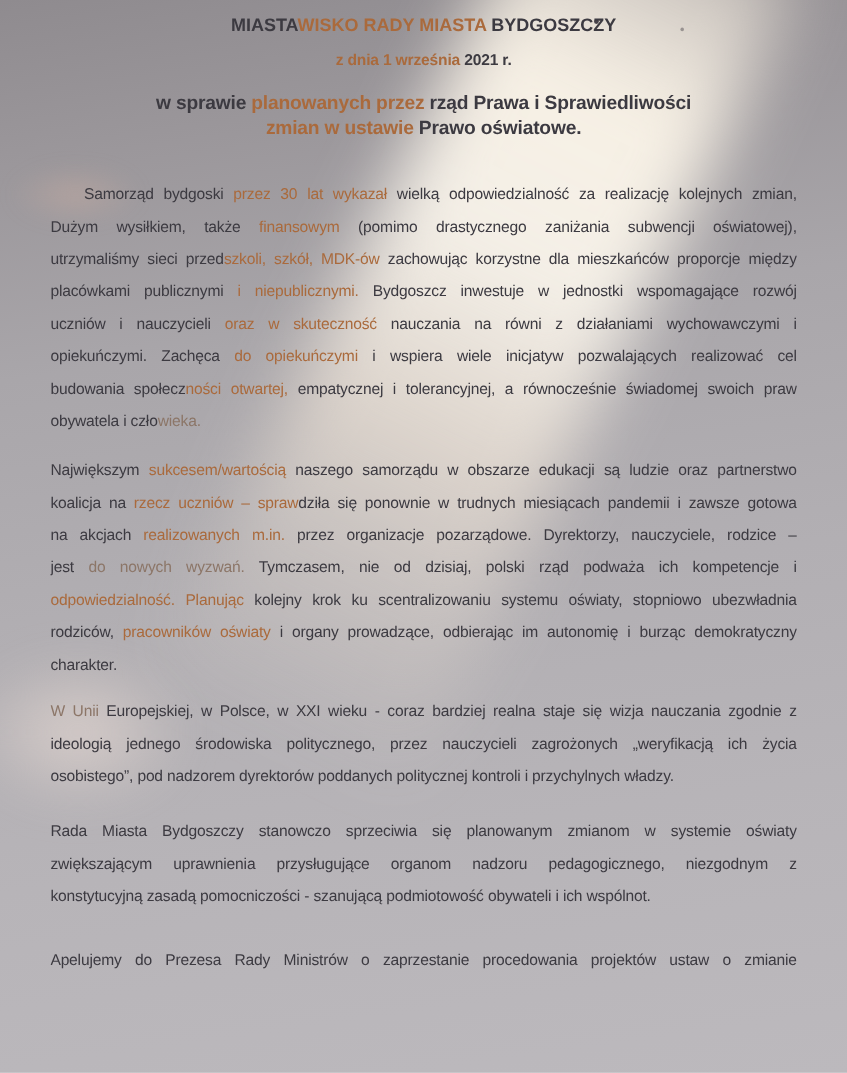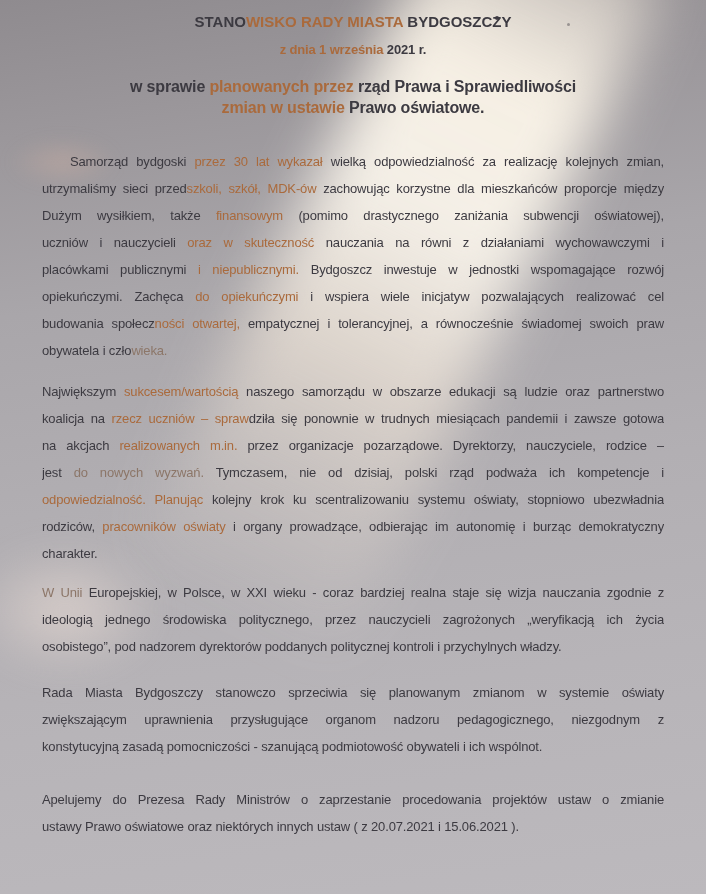--- a/index.html
+++ b/index.html
@@ -74,35 +74,35 @@
 <body>
 
 <div class="photo">
   <div class="beam"></div>
   <div class="smudge"></div>
   <div class="smudge2"></div>
   <div class="speck speck-1"></div>
   <div class="speck speck-2"></div>
   <div class="doc" id="doc-content">
       <div class="blk blk-title">
-        <div class="line last"><span class="c-d">STANO</span><span class="c-o">WISKO RADY MIASTA</span><span class="c-d"> BYDGOSZCZY</span></div>
+        <div class="line last"><span class="c-d">MIASTA</span><span class="c-o">WISKO RADY MIASTA</span><span class="c-d"> BYDGOSZCZY</span></div>
       </div>
       <div class="blk blk-date">
         <div class="line last"><span class="c-o">z dnia 1 września </span><span class="c-d">2021 r.</span></div>
       </div>
       <div class="blk blk-subject">
         <div class="line"><span class="c-d">w sprawie </span><span class="c-o">planowanych przez </span><span class="c-d">rząd Prawa i Sprawiedliwości</span></div>
         <div class="line last"><span class="c-o">zmian w ustawie </span><span class="c-d">Prawo oświatowe.</span></div>
       </div>
       <div class="blk blk-p1">
         <div class="line"><span class="c-d">Samorząd bydgoski </span><span class="c-o">przez 30 lat wykazał </span><span class="c-d">wielką odpowiedzialność za realizację kolejnych zmian,</span></div>
+        <div class="line"><span class="c-d">Dużym wysiłkiem, także </span><span class="c-o">finansowym </span><span class="c-d">(pomimo drastycznego zaniżania subwencji oświatowej),</span></div>
         <div class="line"><span class="c-d">utrzymaliśmy sieci przed</span><span class="c-o">szkoli, szkół, MDK-ów </span><span class="c-d">zachowując korzystne dla mieszkańców proporcje między</span></div>
-        <div class="line"><span class="c-d">Dużym wysiłkiem, także </span><span class="c-o">finansowym </span><span class="c-d">(pomimo drastycznego zaniżania subwencji oświatowej),</span></div>
+        <div class="line"><span class="c-d">placówkami publicznymi </span><span class="c-o">i niepublicznymi. </span><span class="c-d">Bydgoszcz inwestuje w jednostki wspomagające rozwój</span></div>
         <div class="line"><span class="c-d">uczniów i nauczycieli </span><span class="c-o">oraz w skuteczność </span><span class="c-d">nauczania na równi z działaniami wychowawczymi i</span></div>
-        <div class="line"><span class="c-d">placówkami publicznymi </span><span class="c-o">i niepublicznymi. </span><span class="c-d">Bydgoszcz inwestuje w jednostki wspomagające rozwój</span></div>
         <div class="line"><span class="c-d">opiekuńczymi. Zachęca </span><span class="c-o">do opiekuńczymi </span><span class="c-d">i wspiera wiele inicjatyw pozwalających realizować cel</span></div>
         <div class="line"><span class="c-d">budowania społecz</span><span class="c-o">ności otwartej, </span><span class="c-d">empatycznej i tolerancyjnej, a równocześnie świadomej swoich praw</span></div>
         <div class="line last"><span class="c-d">obywatela i czło</span><span class="c-m">wieka.</span></div>
       </div>
       <div class="blk blk-p2">
         <div class="line"><span class="c-d">Największym </span><span class="c-o">sukcesem/wartością </span><span class="c-d">naszego samorządu w obszarze edukacji są ludzie oraz partnerstwo</span></div>
         <div class="line"><span class="c-d">koalicja na </span><span class="c-o">rzecz uczniów – spraw</span><span class="c-d">dziła się ponownie w trudnych miesiącach pandemii i zawsze gotowa</span></div>
         <div class="line"><span class="c-d">na akcjach </span><span class="c-o">realizowanych m.in. </span><span class="c-d">przez organizacje pozarządowe. Dyrektorzy, nauczyciele, rodzice –</span></div>
         <div class="line"><span class="c-d">jest </span><span class="c-m">do nowych wyzwań. </span><span class="c-d">Tymczasem, nie od dzisiaj, polski rząd podważa ich kompetencje i</span></div>
         <div class="line"><span class="c-o">odpowiedzialność. Planując </span><span class="c-d">kolejny krok ku scentralizowaniu systemu oświaty, stopniowo ubezwładnia</span></div>
@@ -114,16 +114,15 @@
         <div class="line"><span class="c-d">ideologią jednego środowiska politycznego, przez nauczycieli zagrożonych „weryfikacją ich życia</span></div>
         <div class="line last"><span class="c-d">osobistego”, pod nadzorem dyrektorów poddanych politycznej kontroli i przychylnych władzy.</span></div>
       </div>
       <div class="blk blk-p4">
         <div class="line"><span class="c-d">Rada Miasta Bydgoszczy stanowczo sprzeciwia się planowanym zmianom w systemie oświaty</span></div>
         <div class="line"><span class="c-d">zwiększającym uprawnienia przysługujące organom nadzoru pedagogicznego, niezgodnym z</span></div>
         <div class="line last"><span class="c-d">konstytucyjną zasadą pomocniczości - szanującą podmiotowość obywateli i ich wspólnot.</span></div>
       </div>
       <div class="blk blk-p5">
         <div class="line"><span class="c-d">Apelujemy do Prezesa Rady Ministrów o zaprzestanie procedowania projektów ustaw o zmianie</span></div>
-        <div class="line last"><span class="c-d">ustawy Prawo oświatowe oraz niektórych innych ustaw ( z 20.07.2021 i 15.06.2021 ).</span></div>
       </div>
     </div>
 </div>
 
 </body></html>

